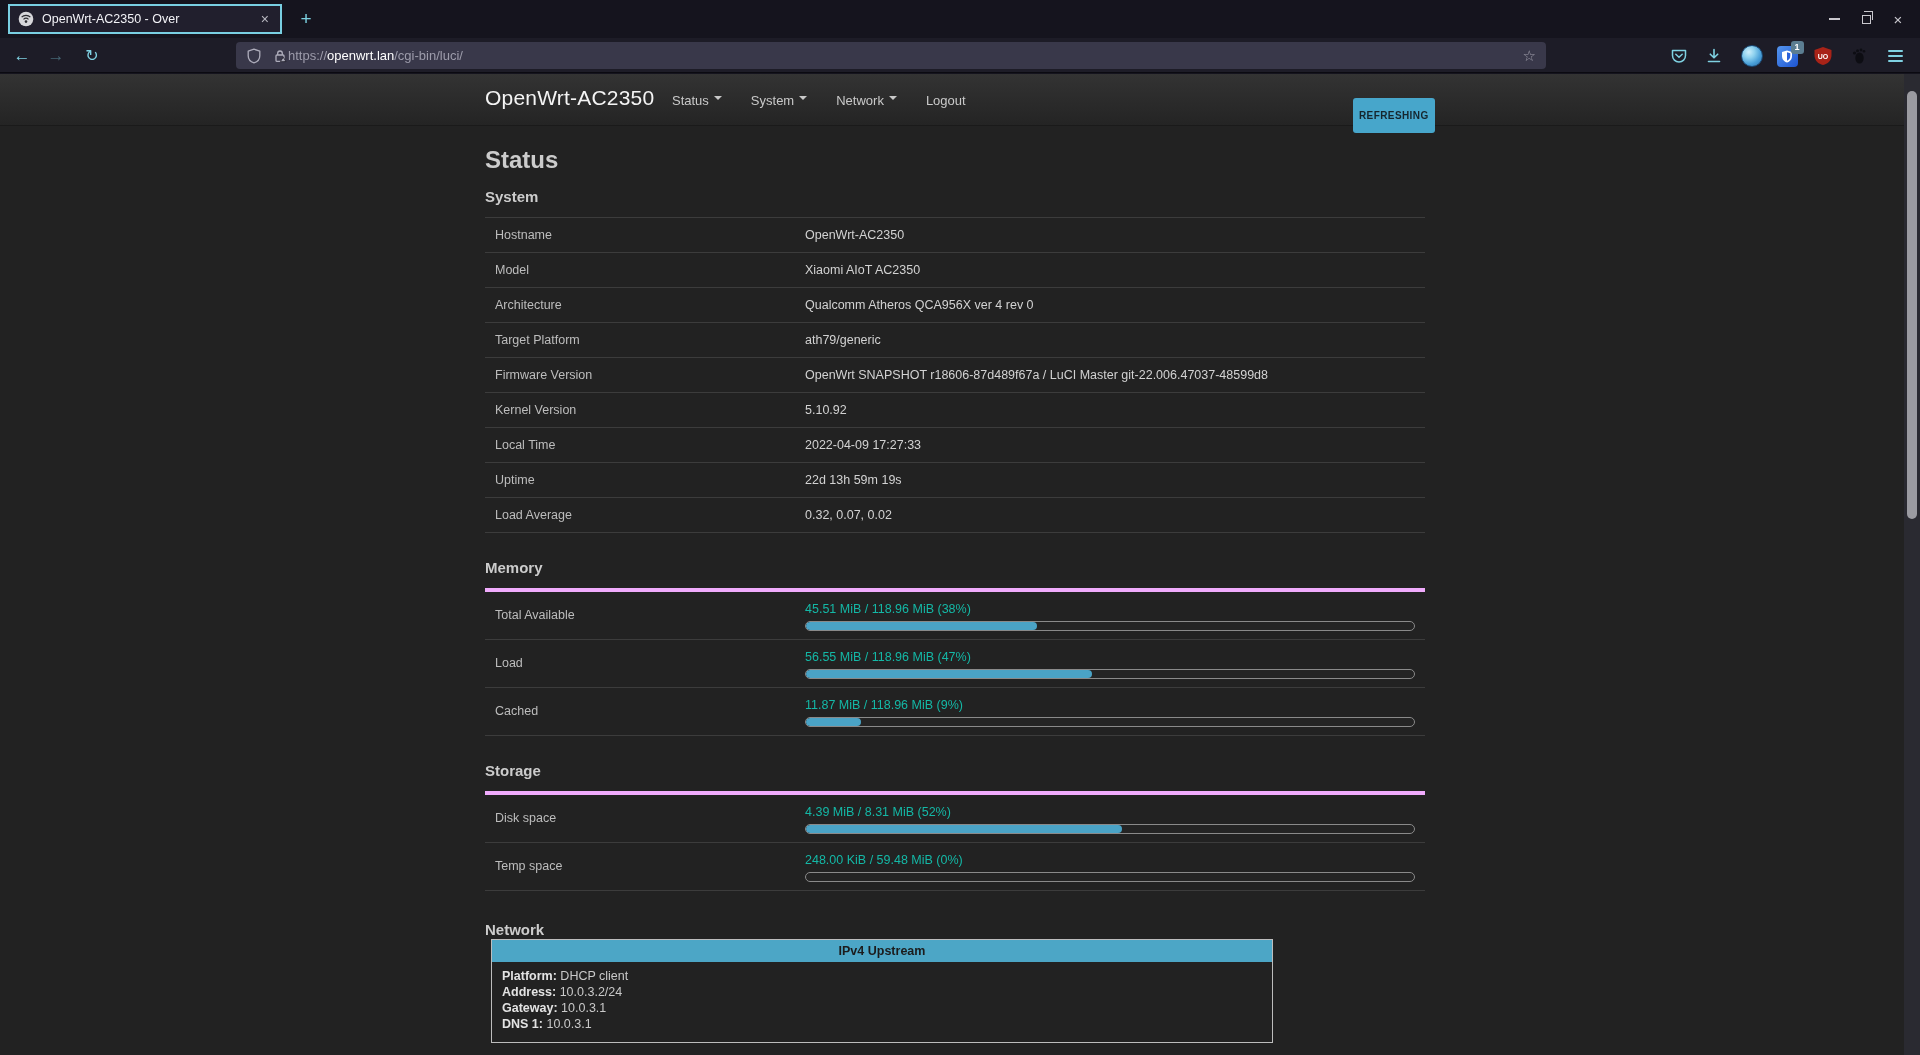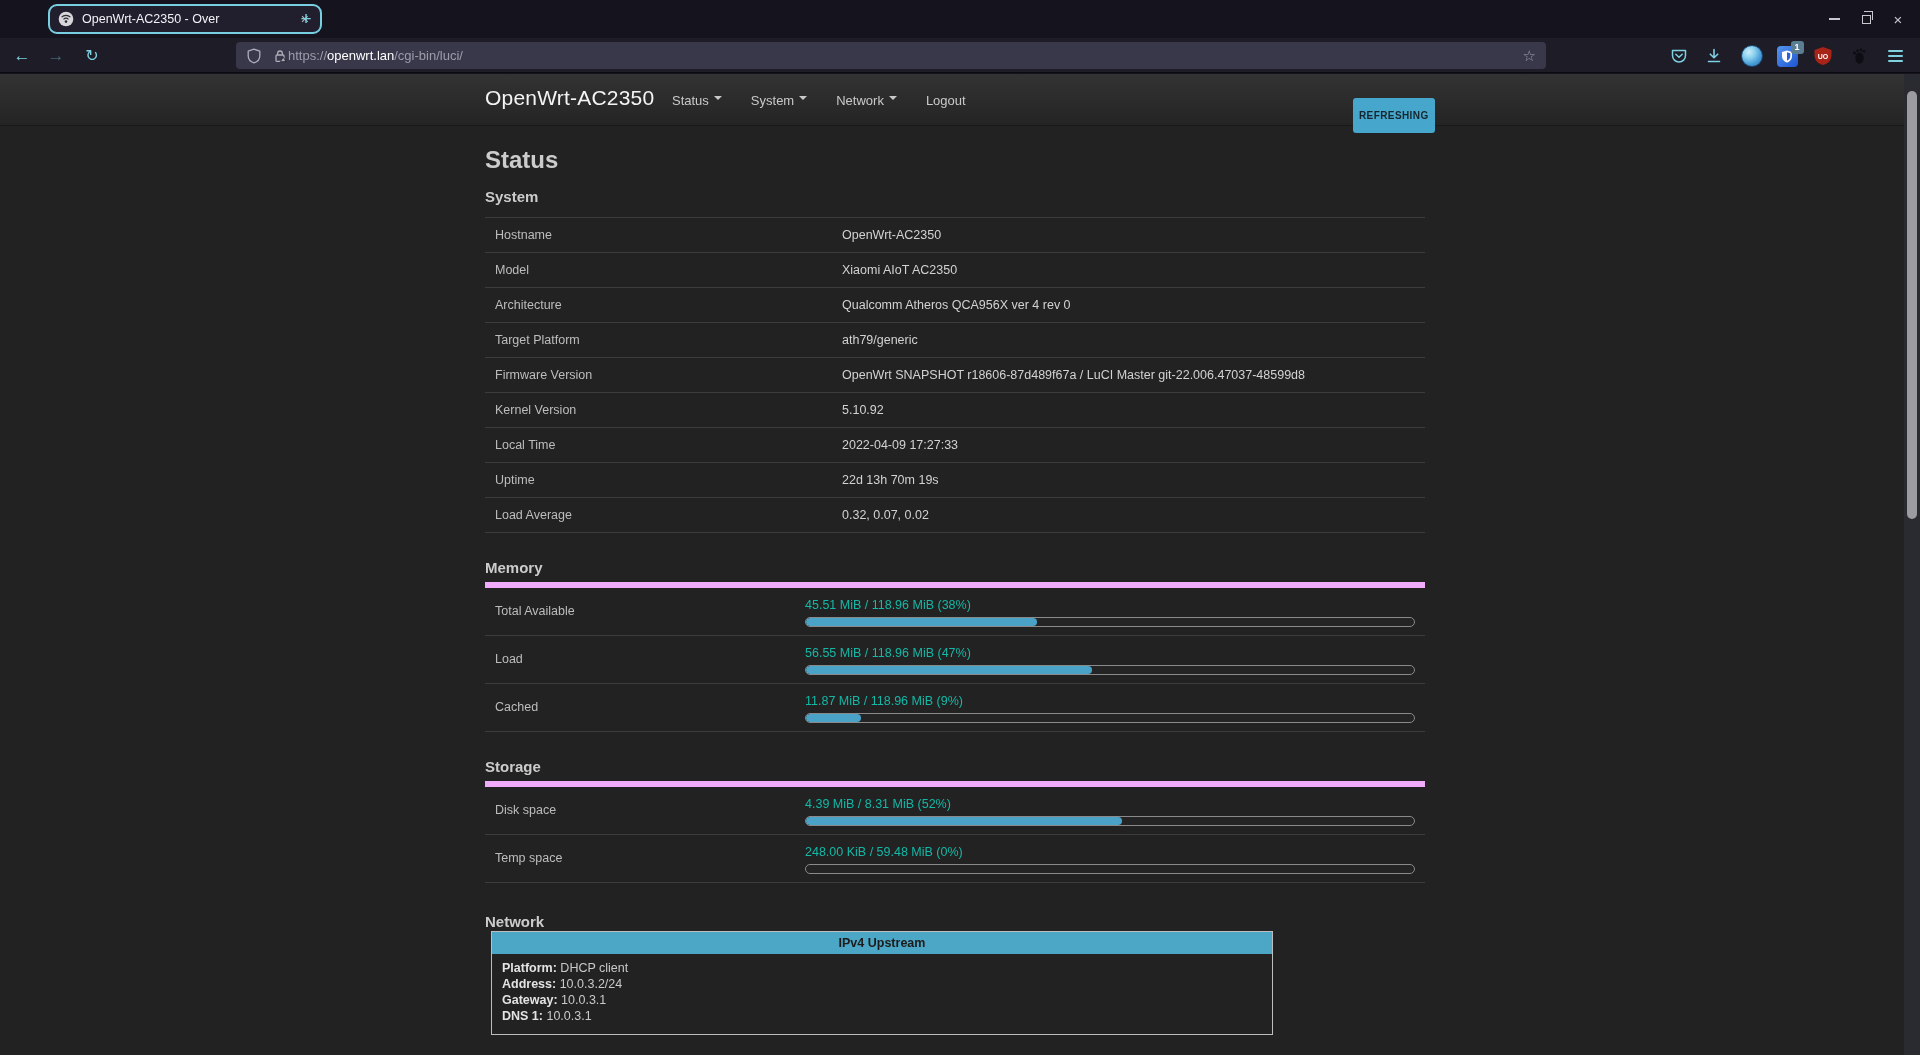--- a/index.html
+++ b/index.html
@@ -3,22 +3,22 @@
 <meta charset="utf-8">
 <style>
   * { margin:0; padding:0; box-sizing:border-box; }
   html,body { background:#000; }
   body { font-family:"Liberation Sans","DejaVu Sans",sans-serif; }
   .window { position:relative; width:1920px; height:1055px; background:#15141e; overflow:hidden; }
 
   
   .tabbar { position:absolute; top:0; left:0; right:0; height:38px; background:#15141e; }
   .tab { position:absolute; left:8px; top:4px; width:274px; height:30px; background:#211f2d;
-         border:2px solid #79cfe2; border-radius:9px; display:flex; align-items:center;
-         padding:0 8px; cursor:default;margin-left:40px; }
+         border:2px solid #79cfe2; border-radius:0; display:flex; align-items:center;
+         padding:0 8px; cursor:default; }
   .tab-title { color:#f3f3f7; font-size:12.5px; margin-left:8px; flex:1; white-space:nowrap; overflow:hidden;
                -webkit-mask-image:linear-gradient(90deg,#000 78%,transparent 97%);
                mask-image:linear-gradient(90deg,#000 78%,transparent 97%); }
   .tab-close { color:#b9b8c1; font-size:14px; line-height:14px; padding:2px 3px; border-radius:3px; }
   .newtab { position:absolute; left:292px; top:5px; width:28px; height:28px; color:#7bd0e0;
             font-size:19px; font-weight:400; display:flex; align-items:center; justify-content:center; border-radius:4px; }
   .win-controls { position:absolute; right:6px; top:0; height:38px; display:flex; }
   .win-btn { width:32px; height:38px; display:flex; align-items:center; justify-content:center; color:#c9c8ce; }
   .min-glyph { display:block; width:11px; height:2px; background:#c9c8ce; }
   .restore-glyph { position:relative; width:9px; height:9px; border:1.4px solid #c9c8ce; background:transparent; }
@@ -59,25 +59,25 @@
            margin-left:5px; vertical-align:1px; }
   .refresh-badge { position:absolute; left:1353px; top:24px; background:#47a6cb; color:#15262e; font-size:10px;
            font-weight:bold; letter-spacing:.4px; padding:12px 6px; border-radius:3px; }
 
   .content { position:absolute; left:485px; top:52px; width:940px; }
   h1.page-title { font-size:24px; font-weight:bold; color:#cccccc; margin:20px 0 14px; }
   h3.section-title { font-size:15px; font-weight:bold; color:#cccccc; margin:0; }
   .sec { margin-top:26px; }
   .sec.first { margin-top:0; }
   .kv-table { margin-top:12px; border-top:1px solid #3c3c3c; }
-  .kv-row { display:flex; align-items:center; border-bottom:1px solid #3c3c3c; padding:10px 0 10px 10px;gap:37px; }
+  .kv-row { display:flex; align-items:center; border-bottom:1px solid #3c3c3c; padding:10px 0 10px 10px; }
   .kv-label { width:310px; flex:0 0 310px; font-size:12.5px; color:#bdbdbd; }
   .kv-value { font-size:12.5px; color:#d2d2d2; }
 
-  .bar-table { margin-top:6px; border-top:6px solid #f0abfc; }
+  .bar-table { margin-top:12px; border-top:4px solid #f0abfc; }
   .bar-row { display:flex; align-items:center; border-bottom:1px solid #3c3c3c; padding:7px 0 8px 10px; }
   .bar-cell { width:610px; }
   .bar-text { font-size:12.5px; color:#14b8a6; }
   .bar-track { margin-top:4px; height:10px; border:1px solid #8a8a8a; border-radius:6px; background:#242424; overflow:hidden; }
   .bar-fill { height:100%; background:#4aa3c6; border-radius:5px; }
 
   .net-table { margin-top:1px; margin-left:6px; width:782px; border:1px solid #bdbdbd; }
   .net-header { background:#4ca6c6; color:#1c1c1c; font-size:12.5px; font-weight:bold; text-align:center; padding:4px 0; }
   .net-body { padding:6px 10px 10px; }
   .net-line { font-size:12.5px; color:#c9c9c9; line-height:16px; }
@@ -236,21 +236,21 @@
           <div class="kv-row">
               <span class="kv-label">Kernel Version</span>
               <span class="kv-value">5.10.92</span>
             </div>
           <div class="kv-row">
               <span class="kv-label">Local Time</span>
               <span class="kv-value">2022-04-09 17:27:33</span>
             </div>
           <div class="kv-row">
               <span class="kv-label">Uptime</span>
-              <span class="kv-value">22d 13h 70m 19s</span>
+              <span class="kv-value">22d 13h 59m 19s</span>
             </div>
           <div class="kv-row">
               <span class="kv-label">Load Average</span>
               <span class="kv-value">0.32, 0.07, 0.02</span>
             </div>
         </div>
       </div>
 
       <div class="sec">
         <h3 class="section-title">Memory</h3>

